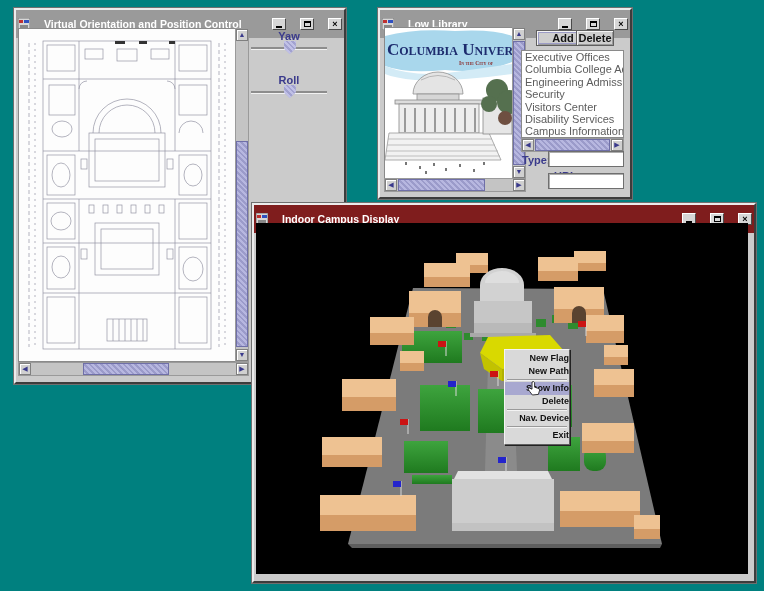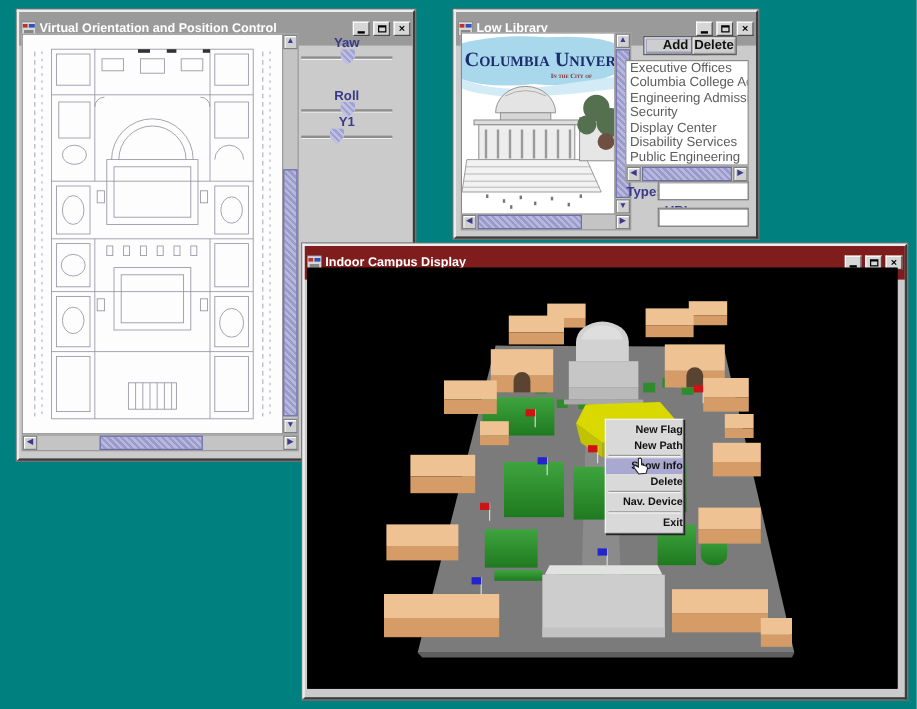--- a/index.html
+++ b/index.html
@@ -2,21 +2,21 @@
 <html><head>
 <meta charset="utf-8">
 <style>
   html,body{margin:0;padding:0;}
   #desktop{position:relative;width:764px;height:591px;background:#00807F;overflow:hidden;
            font-family:"Liberation Sans",sans-serif;}
   
   .window{position:absolute;background:#cbcbcb;border:2px solid;
           border-color:#ececec #3c3c3c #3c3c3c #ececec;box-shadow:0 0 0 1px #6f6f6f;}
   .titlebar{position:absolute;left:0;top:0;right:0;height:28px;display:flex;align-items:center;
-            padding:0 2px;gap:3px;}
+            padding:0 2px;gap:14px;}
   .tb-inactive{background:#9a9a9a;}
   .tb-active{background:#7f1d1d;}
   .ttext{flex:1;color:#fff;font-size:10.5px;font-weight:bold;white-space:nowrap;overflow:hidden;}
   .tbtn{width:14px;height:12px;background:#d6d6d6;border:1px solid;border-color:#ffffff #4a4a4a #4a4a4a #ffffff;
         display:flex;align-items:center;justify-content:center;box-sizing:border-box;}
   .g-min{width:6px;height:2px;background:#000;margin-top:6px;}
   .g-max{width:7px;height:6px;border:1px solid #000;border-top-width:2px;box-sizing:border-box;}
   .g-close{font-size:9px;line-height:9px;font-weight:bold;color:#000;}
   
   .scrollpane{position:absolute;background:#fff;border:1px solid #8a8a8a;overflow:hidden;box-sizing:content-box;}
@@ -168,26 +168,20 @@
       <div class="slider-track">
         <div class="slider-thumb" style="left: 51%;"></div>
       </div>
     </div>
     <div class="slider-row" style="left:235px;top:64px;">
       <div class="slider-label">Roll</div>
       <div class="slider-track">
         <div class="slider-thumb" style="left: 51%;"></div>
       </div>
     </div>
-    <div class="slider-row" style="left:235px;top:86px;">
-      <div class="slider-label">Y1</div>
-      <div class="slider-track">
-        <div class="slider-thumb" style="left: 39%;"></div>
-      </div>
-    </div>
   </div>
 
   <div class="window" style="left:378px;top:8px;width:250px;height:187px;">
     <div class="titlebar tb-inactive">
       <svg width="12" height="12">
           <rect width="12" height="12" fill="#d8d8d8" stroke="#777"></rect>
           <rect x="1" y="2" width="4" height="3" fill="#c03030"></rect>
           <rect x="6" y="2" width="5" height="3" fill="#3050c0"></rect>
           <rect x="2" y="7" width="8" height="3" fill="#888"></rect>
         </svg>
@@ -263,23 +257,23 @@
     </div>
 
     <div class="mbtn default" style="left:156px;top:20px;width:54px;height:16px;">Add</div>
     <div class="mbtn" style="left:196px;top:20px;width:38px;height:16px;">Delete</div>
 
     <div class="listbox" style="left:141px;top:40px;width:103px;height:88px;">
       <div class="li">Executive Offices</div>
       <div class="li">Columbia College Admissions</div>
       <div class="li">Engineering Admissions</div>
       <div class="li">Security</div>
-      <div class="li">Display Center</div>
+      <div class="li">Visitors Center</div>
       <div class="li">Disability Services</div>
-      <div class="li">Public Engineering</div>
+      <div class="li">Campus Information</div>
     </div>
     <div class="sbar" style="left:141px;top:128px;width:103px;height:14px;">
       <div class="sb-btn" style="left:0;top:0;">◀</div>
       <div class="sb-thumb" style="left:13px;top:0;width:75px;height:12px;"></div>
       <div class="sb-btn" style="left:89px;top:0;">▶</div>
     </div>
 
     <div class="flabel" style="left:142px;top:144px;">Type:</div>
     <input class="tfield" style="left: 168px; top: 141px; width: 76px; height: 16px;" value="">
     <div class="flabel" style="left:142px;top:160px;padding-left:32px;">URL:</div>

